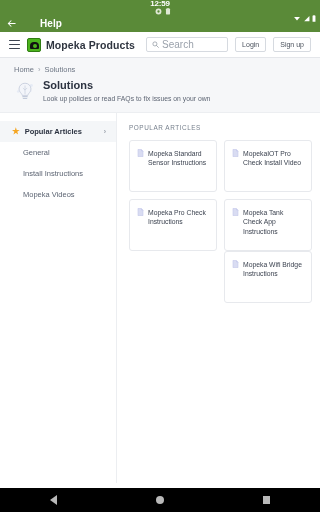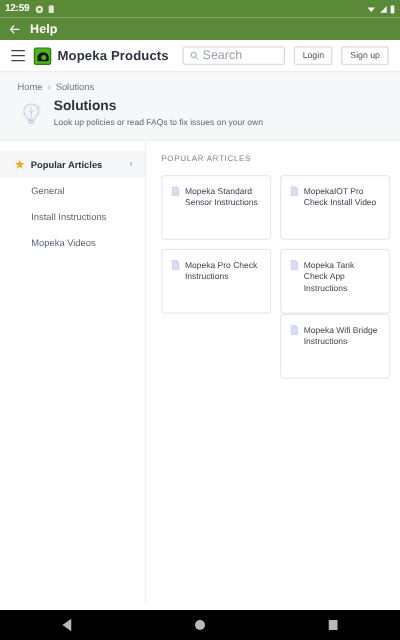--- a/index.html
+++ b/index.html
@@ -9,35 +9,35 @@
     background: #ffffff;
     overflow: hidden;
   }
   #screen { position: relative; width: 320px; height: 512px; background:#fff; }
 
   
   .statusbar {
     height: 14px; background: #5a8a38;
     display: flex; align-items: center;
     padding: 0 4px; color: #ffffff;
-    font-size: 8px; line-height: 1;
+    font-size: 8px; line-height: 1; flex-direction: column;
   }
   .status-time { font-weight: bold; letter-spacing: -0.2px; }
   .status-left-icons { display:flex; align-items:center; gap:3px; margin-left:5px; }
   .status-right { margin-left: auto; display:flex; align-items:center; gap:2px; }
   .sicon { display:block; }
 
   
   .appbar {
     height: 18px; background: #5a8a38;
     display: flex; align-items: center;
     padding: 0 6px; gap: 7px;
     color: #fff;
   }
-  .appbar-title { font-size: 10px; font-weight: bold; letter-spacing: .1px; }
+  .appbar-title { font-size: 10px; font-weight: bold; letter-spacing: .1px; margin-left: 16px; }
   .back-arrow { width:11px; height:11px; display:block; }
 
   
   .webheader {
     height: 26px; background:#fff;
     border-bottom: 1px solid #e4e6ea;
     display:flex; align-items:center;
     padding: 0 9px; gap: 7px;
   }
   .hamburger { width:11px; height:9px; display:flex; flex-direction:column; justify-content:space-between; cursor:pointer; }
@@ -94,21 +94,21 @@
   .content { display:flex; height: 370px; }
   .sidebar { width:117px; flex:none; padding-top:8px; border-right:1px solid #eceef1; background:#fff; }
   .side-item {
     display:flex; align-items:center; gap:5px;
     padding: 6px 10px 6px 12px;
     font-size:7.5px; color:#5d6573; cursor:pointer;
   }
   .side-item.active { background:#f4f6f8; color:#2b3240; font-weight:bold; }
   .side-item .star { color:#f5a623; font-size:8.5px; line-height:1; }
   .side-item .chev { margin-left:auto; color:#9aa1ab; font-size:7px; }
-  .side-item.plain { padding-left:8px;margin-left:17px; }
+  .side-item.plain { padding-left:23px; }
 
   .main { flex:1; padding: 11px 10px 0 12px; background:#fff; }
   .section-title {
     font-size:6.4px; color:#77808d; letter-spacing:.55px;
     margin-bottom: 9px; font-weight:400;
   }
   .cards { display:flex; flex-wrap:wrap; gap:7px; }
   .card {
     width:88px; min-height:52px;
     border:1px solid #e7e9ed; border-radius:3px;

